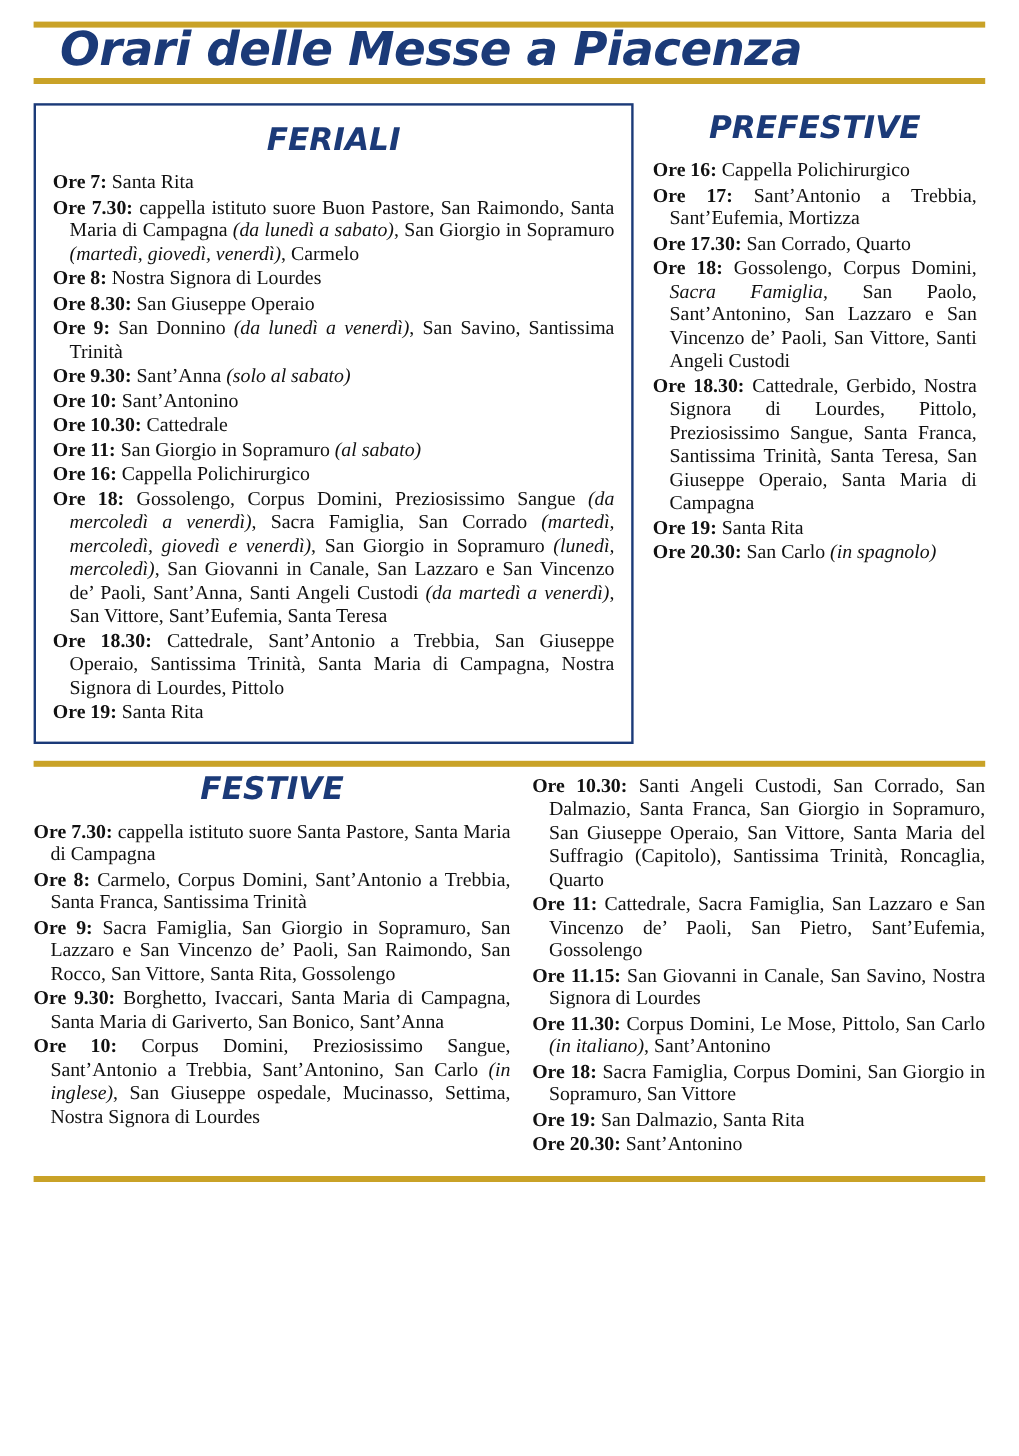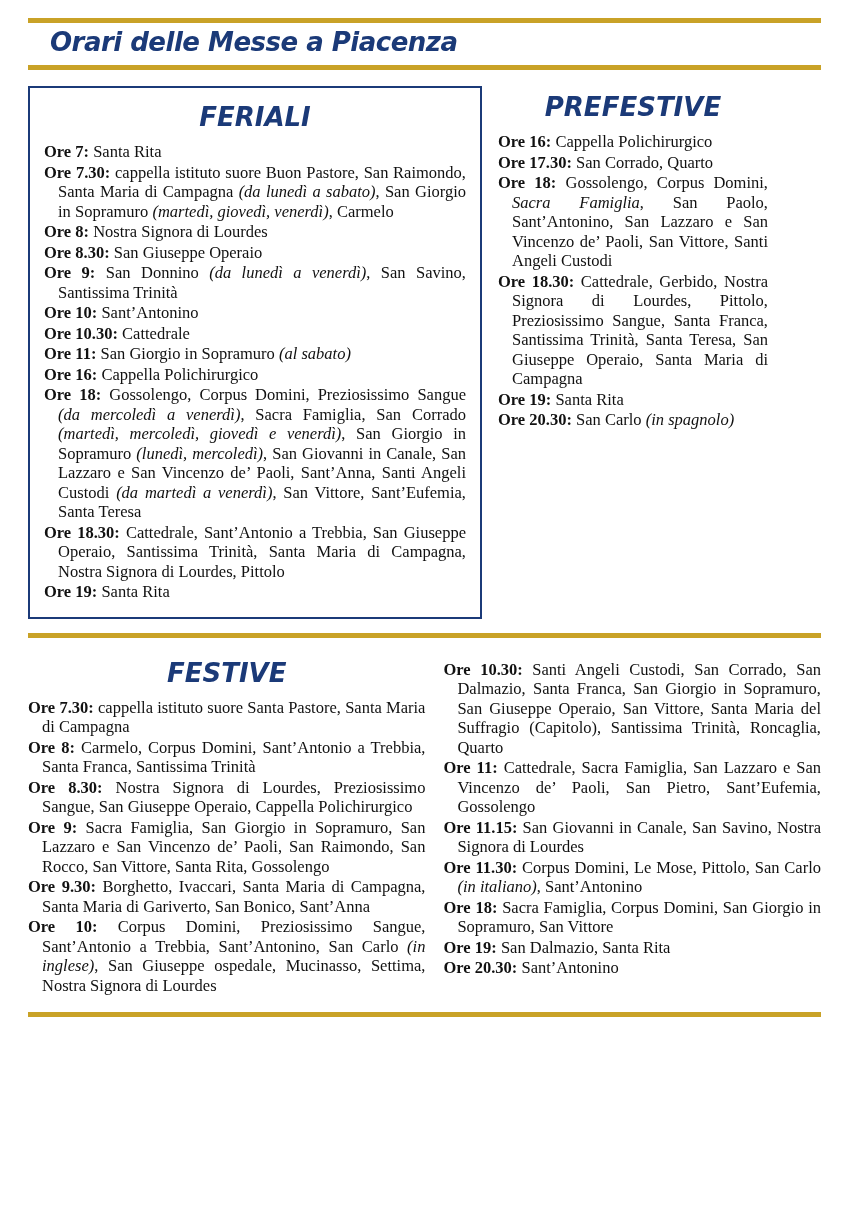--- a/index.html
+++ b/index.html
@@ -40,40 +40,40 @@
     left: 0;
     right: 0;
     bottom: 0;
     height: 5px;
     background: #c9a227;
   }
   .page-title {
     font-family: "DejaVu Sans", sans-serif;
     font-weight: bold;
     font-style: italic;
-    font-size: 26px;
+    font-size: 39px;
     letter-spacing: -0.5px;
     color: #1b3a78;
     line-height: 44px;
     padding-left: 22px;
     position: absolute;
     top: 2px;
     left: 0;
   }
   
   .upper {
     display: flex;
     gap: 16px;
     margin-top: 16px;
     align-items: flex-start;
   }
   .feriali-box {
     border: 2px solid #1b3a78;
     padding: 10px 14px 14px 14px;
-    width: 454px;
+    width: 500px;
     box-sizing: border-box;
   }
   .prefestive-col {
     width: 270px;
     box-sizing: border-box;
     padding-top: 2px;
   }
   .section-head {
     font-family: "DejaVu Sans", sans-serif;
     font-weight: bold;
@@ -101,21 +101,21 @@
   
   .mid-rule {
     height: 5px;
     background: #c9a227;
     margin: 14px 0 0 0;
   }
   
   .lower {
     display: flex;
     gap: 18px;
-    margin-top: 16px;
+    margin-top: 0;
   }
   .festive-col-left {
     width: 400px;
   }
   .festive-col-right {
     width: 380px;
     padding-top: 6px;
   }
   .festive-head {
     font-family: "DejaVu Sans", sans-serif;
@@ -147,53 +147,54 @@
   <div class="upper">
 
     <div class="feriali-box">
       <div class="section-head">FERIALI</div>
       <div id="feriali-list">
           <div class="entry"><span class="hour">Ore 7:</span><span> Santa Rita</span></div>
           <div class="entry"><span class="hour">Ore 7.30:</span><span> cappella istituto suore Buon Pastore, San Raimondo, Santa Maria di Campagna <i>(da lunedì a sabato)</i>, San Giorgio in Sopramuro <i>(martedì, giovedì, venerdì)</i>, Carmelo</span></div>
           <div class="entry"><span class="hour">Ore 8:</span><span> Nostra Signora di Lourdes</span></div>
           <div class="entry"><span class="hour">Ore 8.30:</span><span> San Giuseppe Operaio</span></div>
           <div class="entry"><span class="hour">Ore 9:</span><span> San Donnino <i>(da lunedì a venerdì)</i>, San Savino, Santissima Trinità</span></div>
+          <div class="entry"><span class="hour">Ore 9.30:</span><span> Sant’Anna <i>(solo al sabato)</i></span></div>
           <div class="entry"><span class="hour">Ore 10:</span><span> Sant’Antonino</span></div>
           <div class="entry"><span class="hour">Ore 10.30:</span><span> Cattedrale</span></div>
           <div class="entry"><span class="hour">Ore 11:</span><span> San Giorgio in Sopramuro <i>(al sabato)</i></span></div>
           <div class="entry"><span class="hour">Ore 16:</span><span> Cappella Polichirurgico</span></div>
           <div class="entry"><span class="hour">Ore 18:</span><span> Gossolengo, Corpus Domini, Preziosissimo Sangue <i>(da mercoledì a venerdì)</i>, Sacra Famiglia, San Corrado <i>(martedì, mercoledì, giovedì e venerdì)</i>, San Giorgio in Sopramuro <i>(lunedì, mercoledì)</i>, San Giovanni in Canale, San Lazzaro e San Vincenzo de’ Paoli, Sant’Anna, Santi Angeli Custodi <i>(da martedì a venerdì)</i>, San Vittore, Sant’Eufemia, Santa Teresa</span></div>
           <div class="entry"><span class="hour">Ore 18.30:</span><span> Cattedrale, Sant’Antonio a Trebbia, San Giuseppe Operaio, Santissima Trinità, Santa Maria di Campagna, Nostra Signora di Lourdes, Pittolo</span></div>
           <div class="entry"><span class="hour">Ore 19:</span><span> Santa Rita</span></div>
         </div>
     </div>
 
     <div class="prefestive-col">
       <div class="section-head">PREFESTIVE</div>
       <div id="prefestive-list">
           <div class="entry"><span class="hour">Ore 16:</span><span> Cappella Polichirurgico</span></div>
+          <div class="entry"><span class="hour">Ore 17:</span><span> Sant’Antonio a Trebbia, Sant’Eufemia, Mortizza</span></div>
           <div class="entry"><span class="hour">Ore 17.30:</span><span> San Corrado, Quarto</span></div>
           <div class="entry"><span class="hour">Ore 18:</span><span> Gossolengo, Corpus Domini, <i>Sacra Famiglia</i>, San Paolo, Sant’Antonino, San Lazzaro e San Vincenzo de’ Paoli, San Vittore, Santi Angeli Custodi</span></div>
           <div class="entry"><span class="hour">Ore 18.30:</span><span> Cattedrale, Gerbido, Nostra Signora di Lourdes, Pittolo, Preziosissimo Sangue, Santa Franca, Santissima Trinità, Santa Teresa, San Giuseppe Operaio, Santa Maria di Campagna</span></div>
           <div class="entry"><span class="hour">Ore 19:</span><span> Santa Rita</span></div>
           <div class="entry"><span class="hour">Ore 20.30:</span><span> San Carlo <i>(in spagnolo)</i></span></div>
         </div>
     </div>
 
   </div>
 
   <div class="mid-rule"></div>
 
   <div class="lower">
     <div class="festive-col-left">
       <div class="festive-head">FESTIVE</div>
       <div id="festive-left-list">
           <div class="entry"><span class="hour">Ore 7.30:</span><span> cappella istituto suore Santa Pastore, Santa Maria di Campagna</span></div>
           <div class="entry"><span class="hour">Ore 8:</span><span> Carmelo, Corpus Domini, Sant’Antonio a Trebbia, Santa Franca, Santissima Trinità</span></div>
-          <div class="entry"><span class="hour">Ore 8.30:</span><span> Nostra Signora di Lourdes, Preziosissimo Sangue, San Giuseppe Operaio, Cappella Polichirurgico</span></div>
           <div class="entry"><span class="hour">Ore 9:</span><span> Sacra Famiglia, San Giorgio in Sopramuro, San Lazzaro e San Vincenzo de’ Paoli, San Raimondo, San Rocco, San Vittore, Santa Rita, Gossolengo</span></div>
           <div class="entry"><span class="hour">Ore 9.30:</span><span> Borghetto, Ivaccari, Santa Maria di Campagna, Santa Maria di Gariverto, San Bonico, Sant’Anna</span></div>
           <div class="entry"><span class="hour">Ore 10:</span><span> Corpus Domini, Preziosissimo Sangue, Sant’Antonio a Trebbia, Sant’Antonino, San Carlo <i>(in inglese)</i>, San Giuseppe ospedale, Mucinasso, Settima, Nostra Signora di Lourdes</span></div>
         </div>
     </div>
     <div class="festive-col-right">
       <div id="festive-right-list">
           <div class="entry"><span class="hour">Ore 10.30:</span><span> Santi Angeli Custodi, San Corrado, San Dalmazio, Santa Franca, San Giorgio in Sopramuro, San Giuseppe Operaio, San Vittore, Santa Maria del Suffragio (Capitolo), Santissima Trinità, Roncaglia, Quarto</span></div>
           <div class="entry"><span class="hour">Ore 11:</span><span> Cattedrale, Sacra Famiglia, San Lazzaro e San Vincenzo de’ Paoli, San Pietro, Sant’Eufemia, Gossolengo</span></div>
           <div class="entry"><span class="hour">Ore 11.15:</span><span> San Giovanni in Canale, San Savino, Nostra Signora di Lourdes</span></div>

